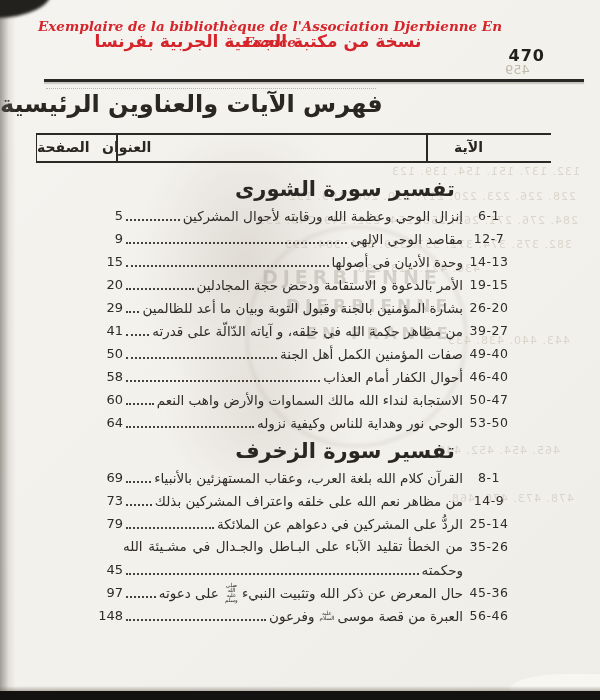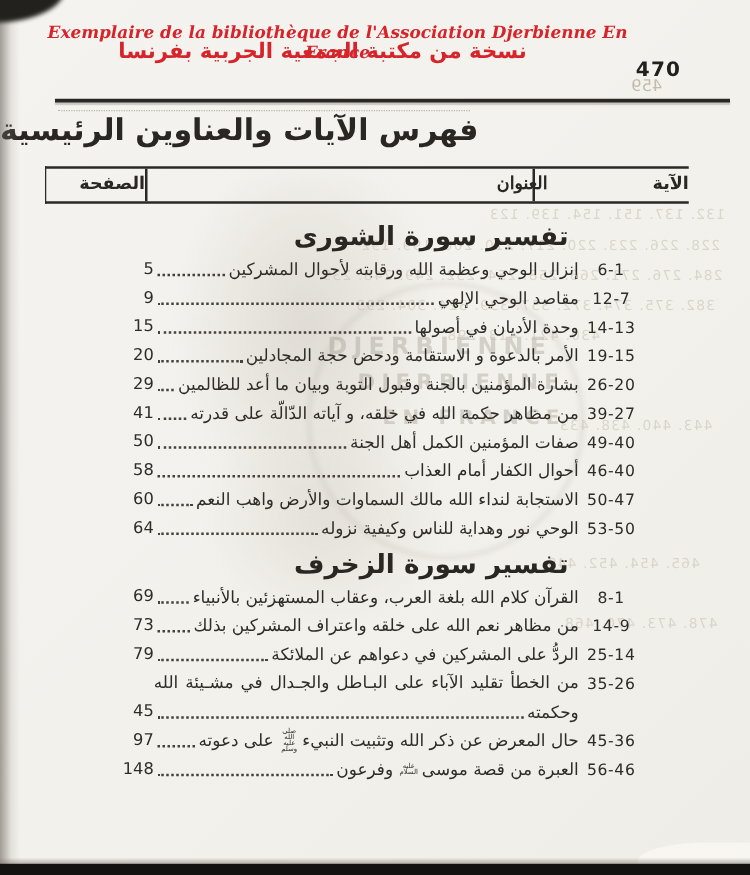--- a/index.html
+++ b/index.html
@@ -47,24 +47,24 @@
         border-top:1px dotted #bcb5a6;}
   
   .main-title{position:absolute;top:90px;left:0;right:10px;text-align:left;
         font-size:24px;font-weight:bold;color:#2a2723;direction:rtl;}
   
   .thead{position:absolute;top:133px;left:36px;width:514px;height:26px;
         border-top:2px solid #2b2926;border-bottom:2px solid #2b2926;
         border-left:1.5px solid #2b2926;direction:rtl;}
   .thead .vline{position:absolute;top:0;bottom:0;width:1.5px;background:#2b2926;}
   .vline-1{left:79px;} .vline-2{left:389px;}
-  .th{position:absolute;top:0;height:26px;line-height:25px;text-align:right;
+  .th{position:absolute;top:0;height:26px;line-height:25px;text-align:left;
         font-size:14px;font-weight:bold;color:#2a2723;}
   .th-page{left:0;width:79px;}
-  .th-head{left:91px;width:310px;font-family:Liberation Serif, serif;}
+  .th-head{left:65px;width:310px;}
   .th-verse{left:389px;width:125px;padding-left:28px;box-sizing:border-box;}
   
   .content{position:absolute;top:160px;left:95px;width:420px;padding-top:14px;
         direction:rtl;color:#2f2c28;}
   .sec-title{height:30px;line-height:30px;text-align:center;font-size:21px;
         font-weight:bold;color:#2a2723;transform:translateX(40px);}
   .sec:nth-of-type(2) .sec-title{margin-top:2px;}
   .row{display:flex;align-items:center;height:23px;font-size:13.5px;direction:rtl;}
   .verse{width:52px;flex:0 0 52px;text-align:center;font-size:12.5px;
         letter-spacing:.5px;direction:ltr;unicode-bidi:embed;}

